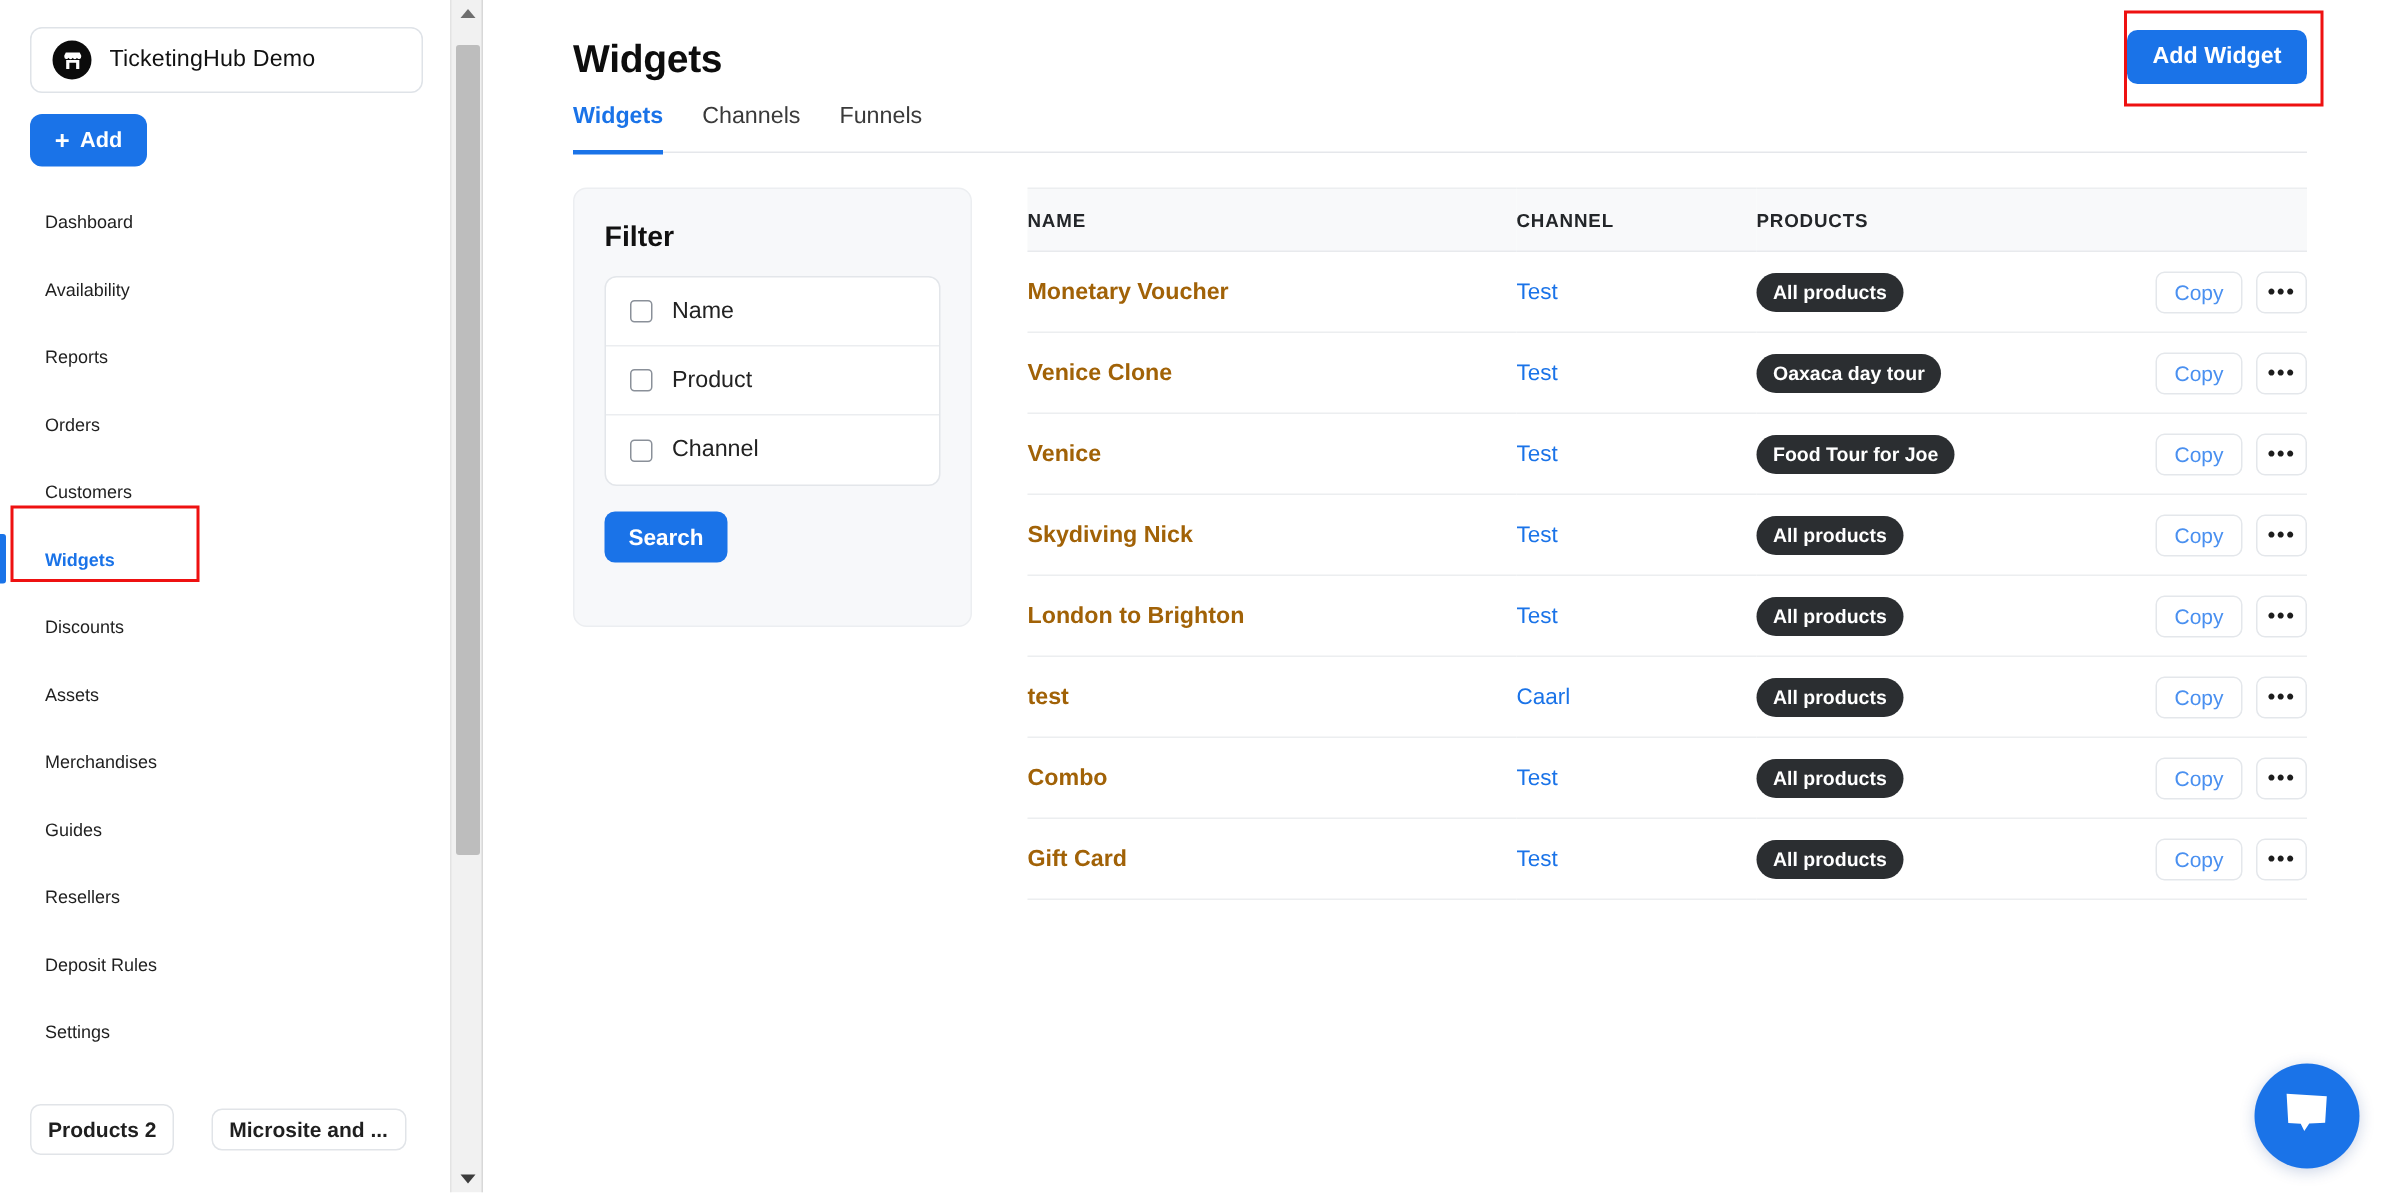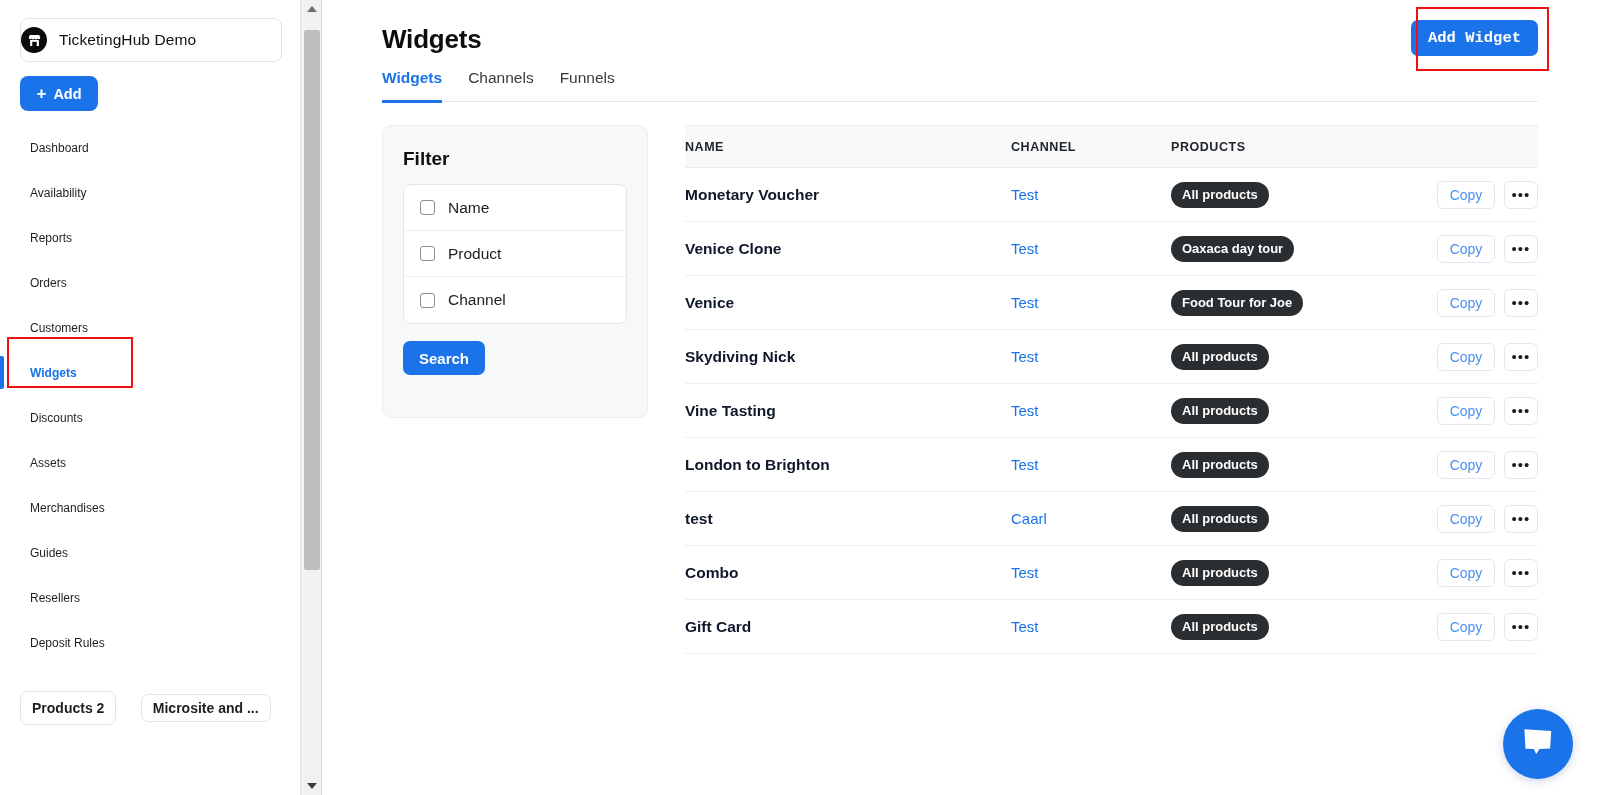--- a/index.html
+++ b/index.html
@@ -21,21 +21,21 @@
     background: #ffffff;
     flex: 0 0 300px;
     padding: 0;
   }
   .brand-box {
     margin: 18px 18px 0 20px;
     height: 44px;
     border: 1px solid #dfe3e8;
     border-radius: 8px;
     display: flex; align-items: center;
-    padding: 0 0;
+    padding: 0 14px;
     gap: 12px;
     background: #fff;
   }
   .brand-logo {
     width: 26px; height: 26px; border-radius: 50%;
     background: #0b0b0b;
     display: flex; align-items: center; justify-content: center;
     flex: 0 0 26px;
   }
   .brand-logo svg { display:block; }
@@ -155,21 +155,21 @@
     height: 3px; background: #1a73e8;
   }
 
   .add-widget-wrap {
     position: absolute; right: 62px; top: 20px;
   }
   .add-widget-btn {
     background: #1a73e8; color: #fff;
     border: none; border-radius: 7px;
     height: 36px; padding: 0 17px;
-    font-family: Liberation Mono, monospace;
+    font-family: Liberation Sans, sans-serif;
     font-size: 15.5px; font-weight: 700;
     cursor: pointer; white-space: nowrap;
   }
   .anno-addwidget {
     position: absolute; right: 51px; top: 7px;
     width: 133px; height: 64px;
     border: 2.5px solid #ee1111;
     pointer-events: none; z-index: 40;
   }
 
@@ -222,21 +222,21 @@
   th.c-channel { width: 160px; }
   th.c-products { width: auto; }
   th.c-actions { width: 156px; }
   table.wtable tbody td {
     padding: 0; height: 54px;
     border-bottom: 1px solid #eceef0;
     vertical-align: middle;
     font-size: 15px;
   }
   td.c-name { padding-left: 12px; }
-  .w-name { color: #0f172a; font-weight: 700; font-size: 15.5px; cursor: pointer; }
+  .w-name { color: #a16207; font-weight: 700; font-size: 15.5px; cursor: pointer; }
   .w-channel { color: #1a73e8; font-size: 15px; cursor: pointer; }
   .chip {
     display: inline-flex; align-items: center;
     background: #2b2e31; color: #fff;
     font-size: 13px; font-weight: 600;
     border-radius: 999px; padding: 5px 11px 6px 11px;
     white-space: nowrap;
   }
   td.c-actions { text-align: right; padding-right: 12px; white-space: nowrap; }
   .btn-copy {
@@ -319,20 +319,23 @@
           <span>Merchandises</span>
         </div>
       <div class="nav-item">
           <span>Guides</span>
         </div>
       <div class="nav-item">
           <span>Resellers</span>
         </div>
       <div class="nav-item">
           <span>Deposit Rules</span>
+        </div>
+      <div class="nav-item">
+          <span>Settings</span>
         </div>
     </nav>
 
     <div class="nav-sep"></div>
     <div class="pill-item">
       <span>Products 2</span>
     </div>
     <div class="pill-clipped">
       <span>Microsite and ...</span>
     </div>
@@ -415,26 +418,20 @@
                 <td class="c-products"><span class="chip">Food Tour for Joe</span></td>
                 <td class="c-actions"><button class="btn-copy">Copy</button><button class="btn-more">•••</button></td>
               </tr>
               <tr>
                 <td class="c-name"><span class="w-name">Skydiving Nick</span></td>
                 <td class="c-channel"><span class="w-channel">Test</span></td>
                 <td class="c-products"><span class="chip">All products</span></td>
                 <td class="c-actions"><button class="btn-copy">Copy</button><button class="btn-more">•••</button></td>
               </tr>
               <tr>
-                <td class="c-name"><span class="w-name">Vine Tasting</span></td>
-                <td class="c-channel"><span class="w-channel">Test</span></td>
-                <td class="c-products"><span class="chip">All products</span></td>
-                <td class="c-actions"><button class="btn-copy">Copy</button><button class="btn-more">•••</button></td>
-              </tr>
-              <tr>
                 <td class="c-name"><span class="w-name">London to Brighton</span></td>
                 <td class="c-channel"><span class="w-channel">Test</span></td>
                 <td class="c-products"><span class="chip">All products</span></td>
                 <td class="c-actions"><button class="btn-copy">Copy</button><button class="btn-more">•••</button></td>
               </tr>
               <tr>
                 <td class="c-name"><span class="w-name">test</span></td>
                 <td class="c-channel"><span class="w-channel">Caarl</span></td>
                 <td class="c-products"><span class="chip">All products</span></td>
                 <td class="c-actions"><button class="btn-copy">Copy</button><button class="btn-more">•••</button></td>

